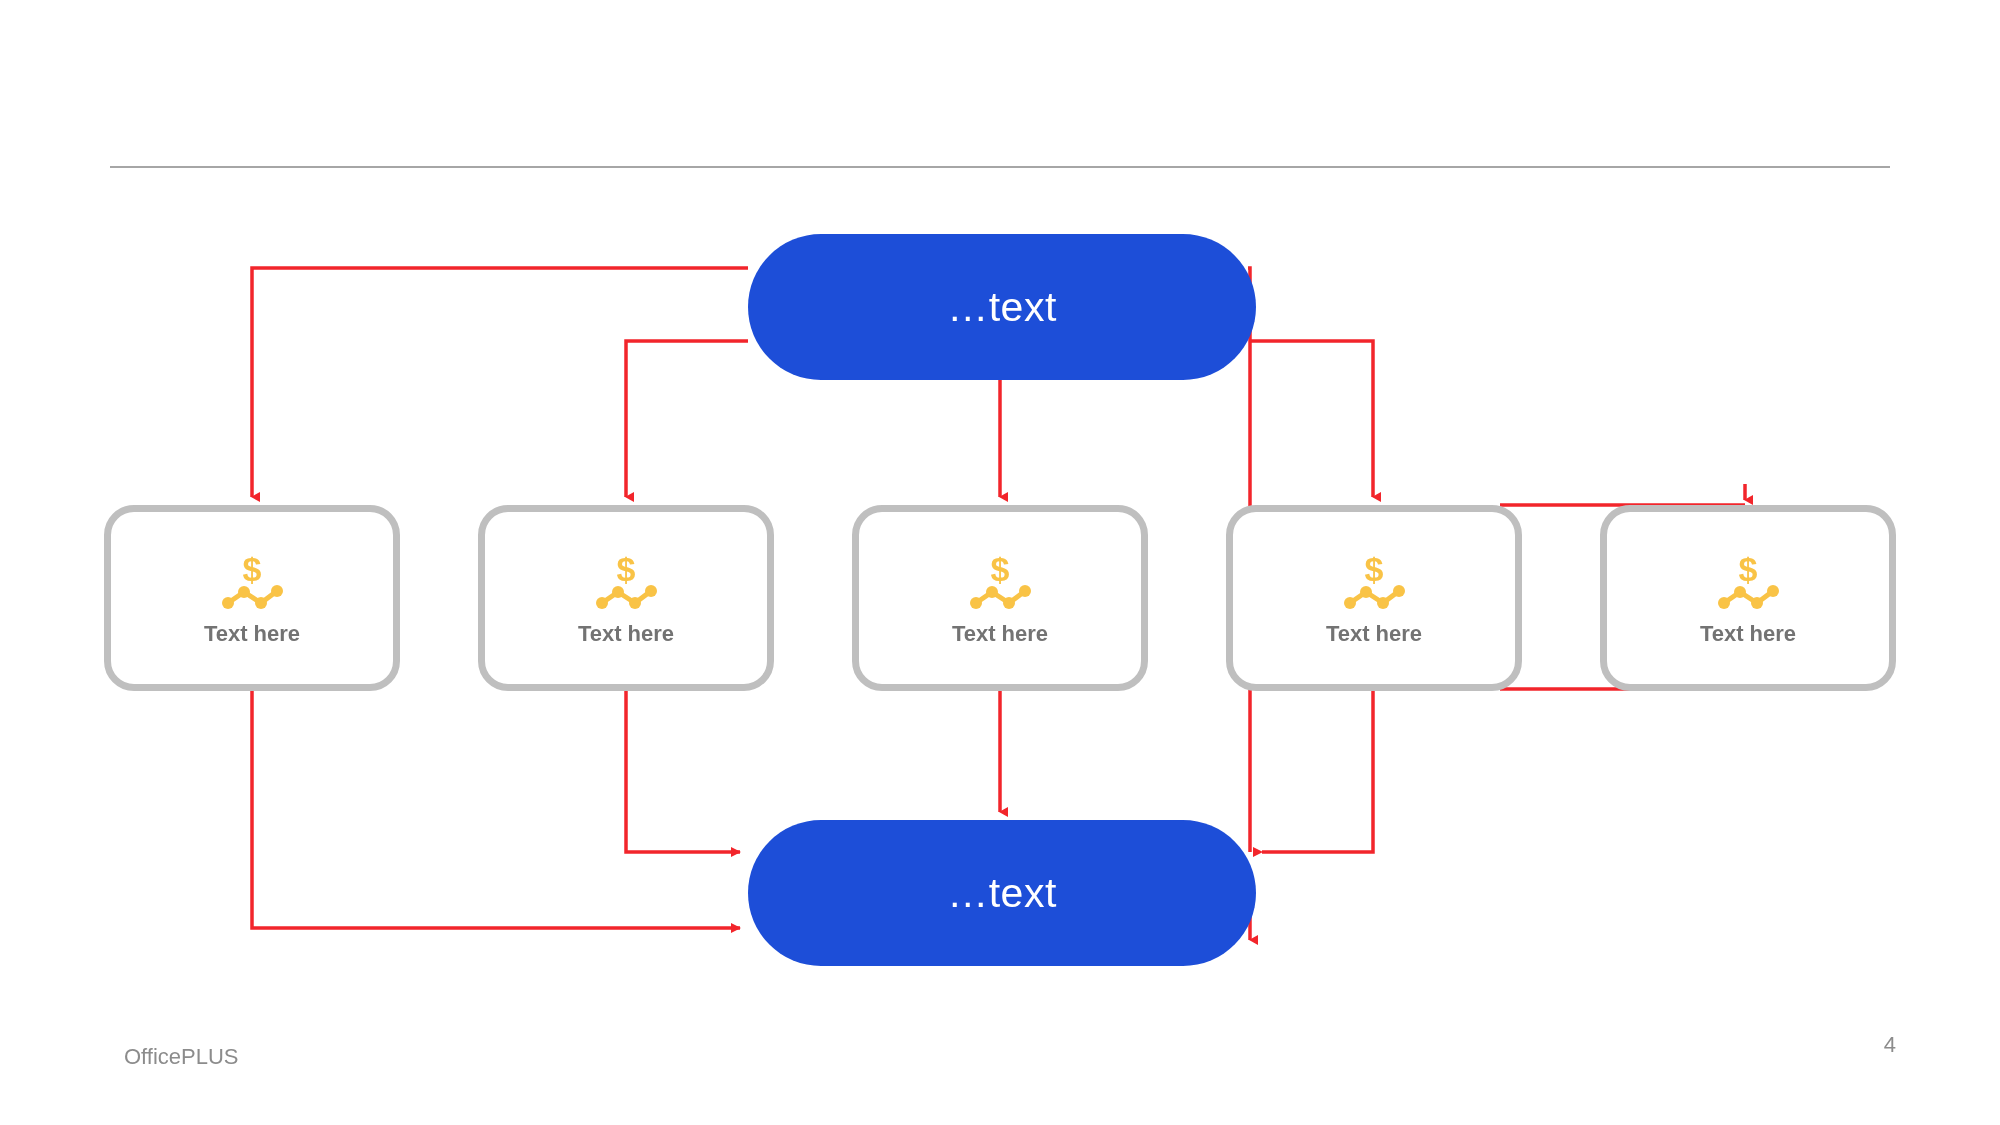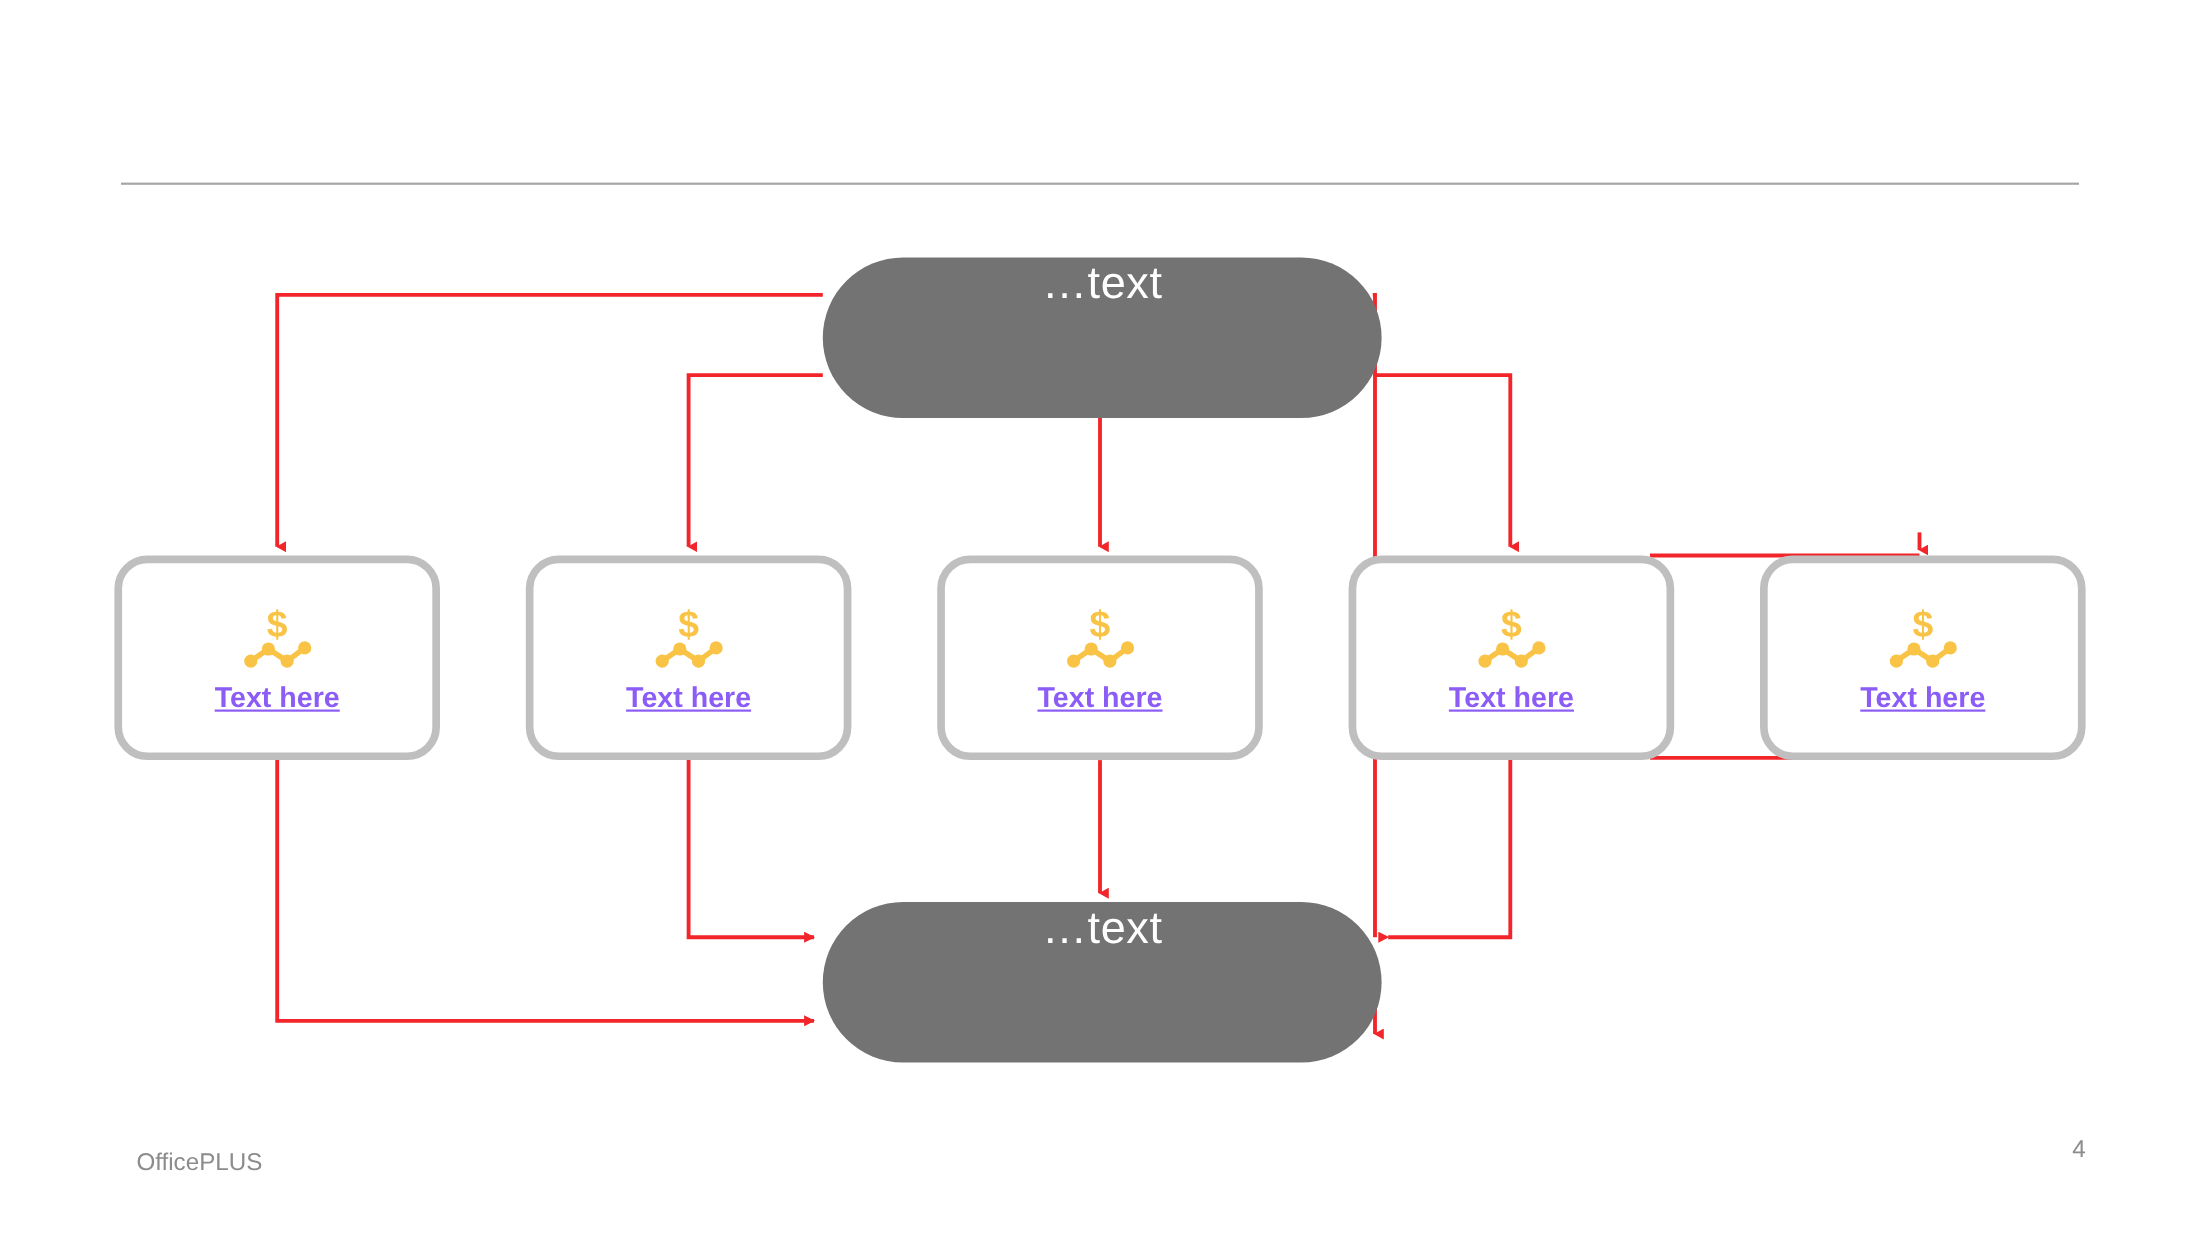--- a/index.html
+++ b/index.html
@@ -33,23 +33,24 @@
     position: absolute;
     left: 0;
     top: 0;
     width: 2000px;
     height: 1125px;
   }
 
   
   .pill {
     position: absolute;
-    background: #737373;
+    background: #1d4ed8;
     border-radius: 999px;
     display: flex;
+    align-items: center;
     justify-content: center;
     color: #ffffff;
     font-size: 41px;
     font-weight: 400;
     letter-spacing: 0.5px;
     z-index: 3;
   }
   #pill-top {
     left: 748px;
     top: 234px;
@@ -78,25 +79,24 @@
     align-items: center;
     justify-content: center;
   }
   .card-icon {
     display: block;
     width: 66px;
     height: 62px;
     margin-bottom: 10px;
   }
   .card-label {
-    font-size: 26px;
+    font-size: 22px;
     font-weight: bold;
-    color: #8b5cf6;
+    color: #737373;
     line-height: 1;
-    text-decoration: underline;
   }
 
   
   .footer-brand {
     position: absolute;
     left: 124px;
     top: 1044px;
     font-size: 22px;
     color: #8c8c8c;
   }

